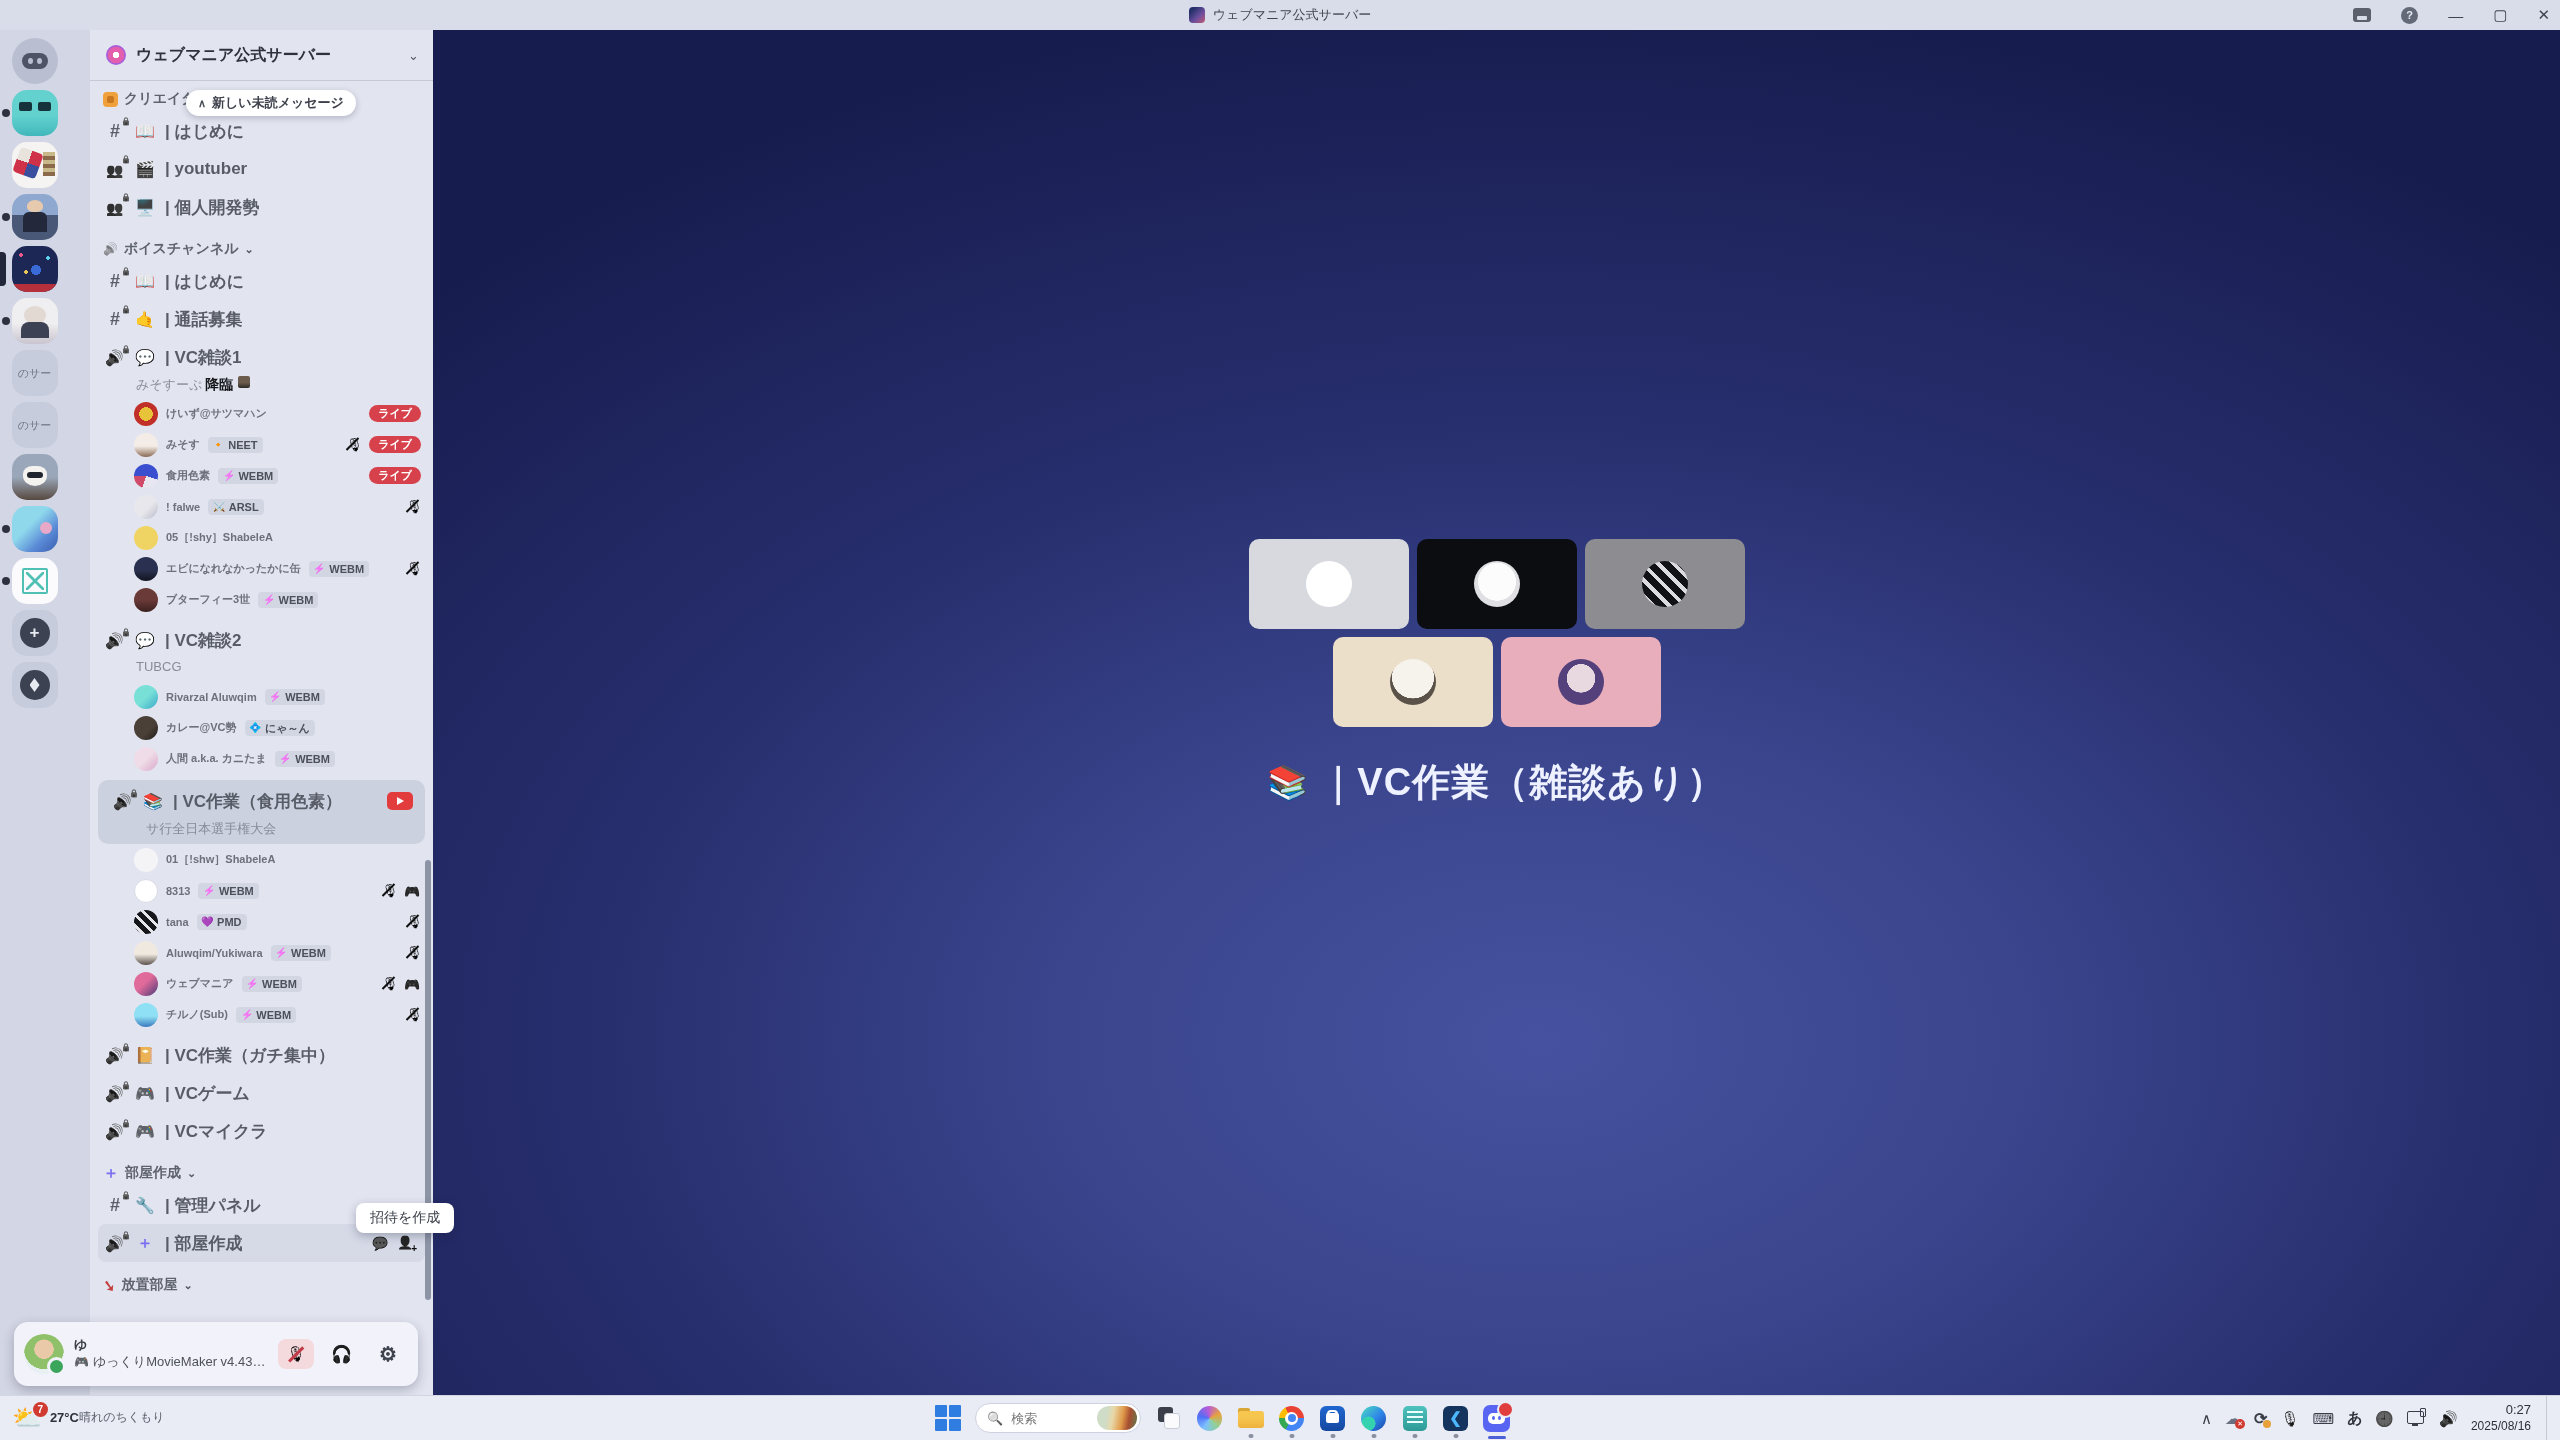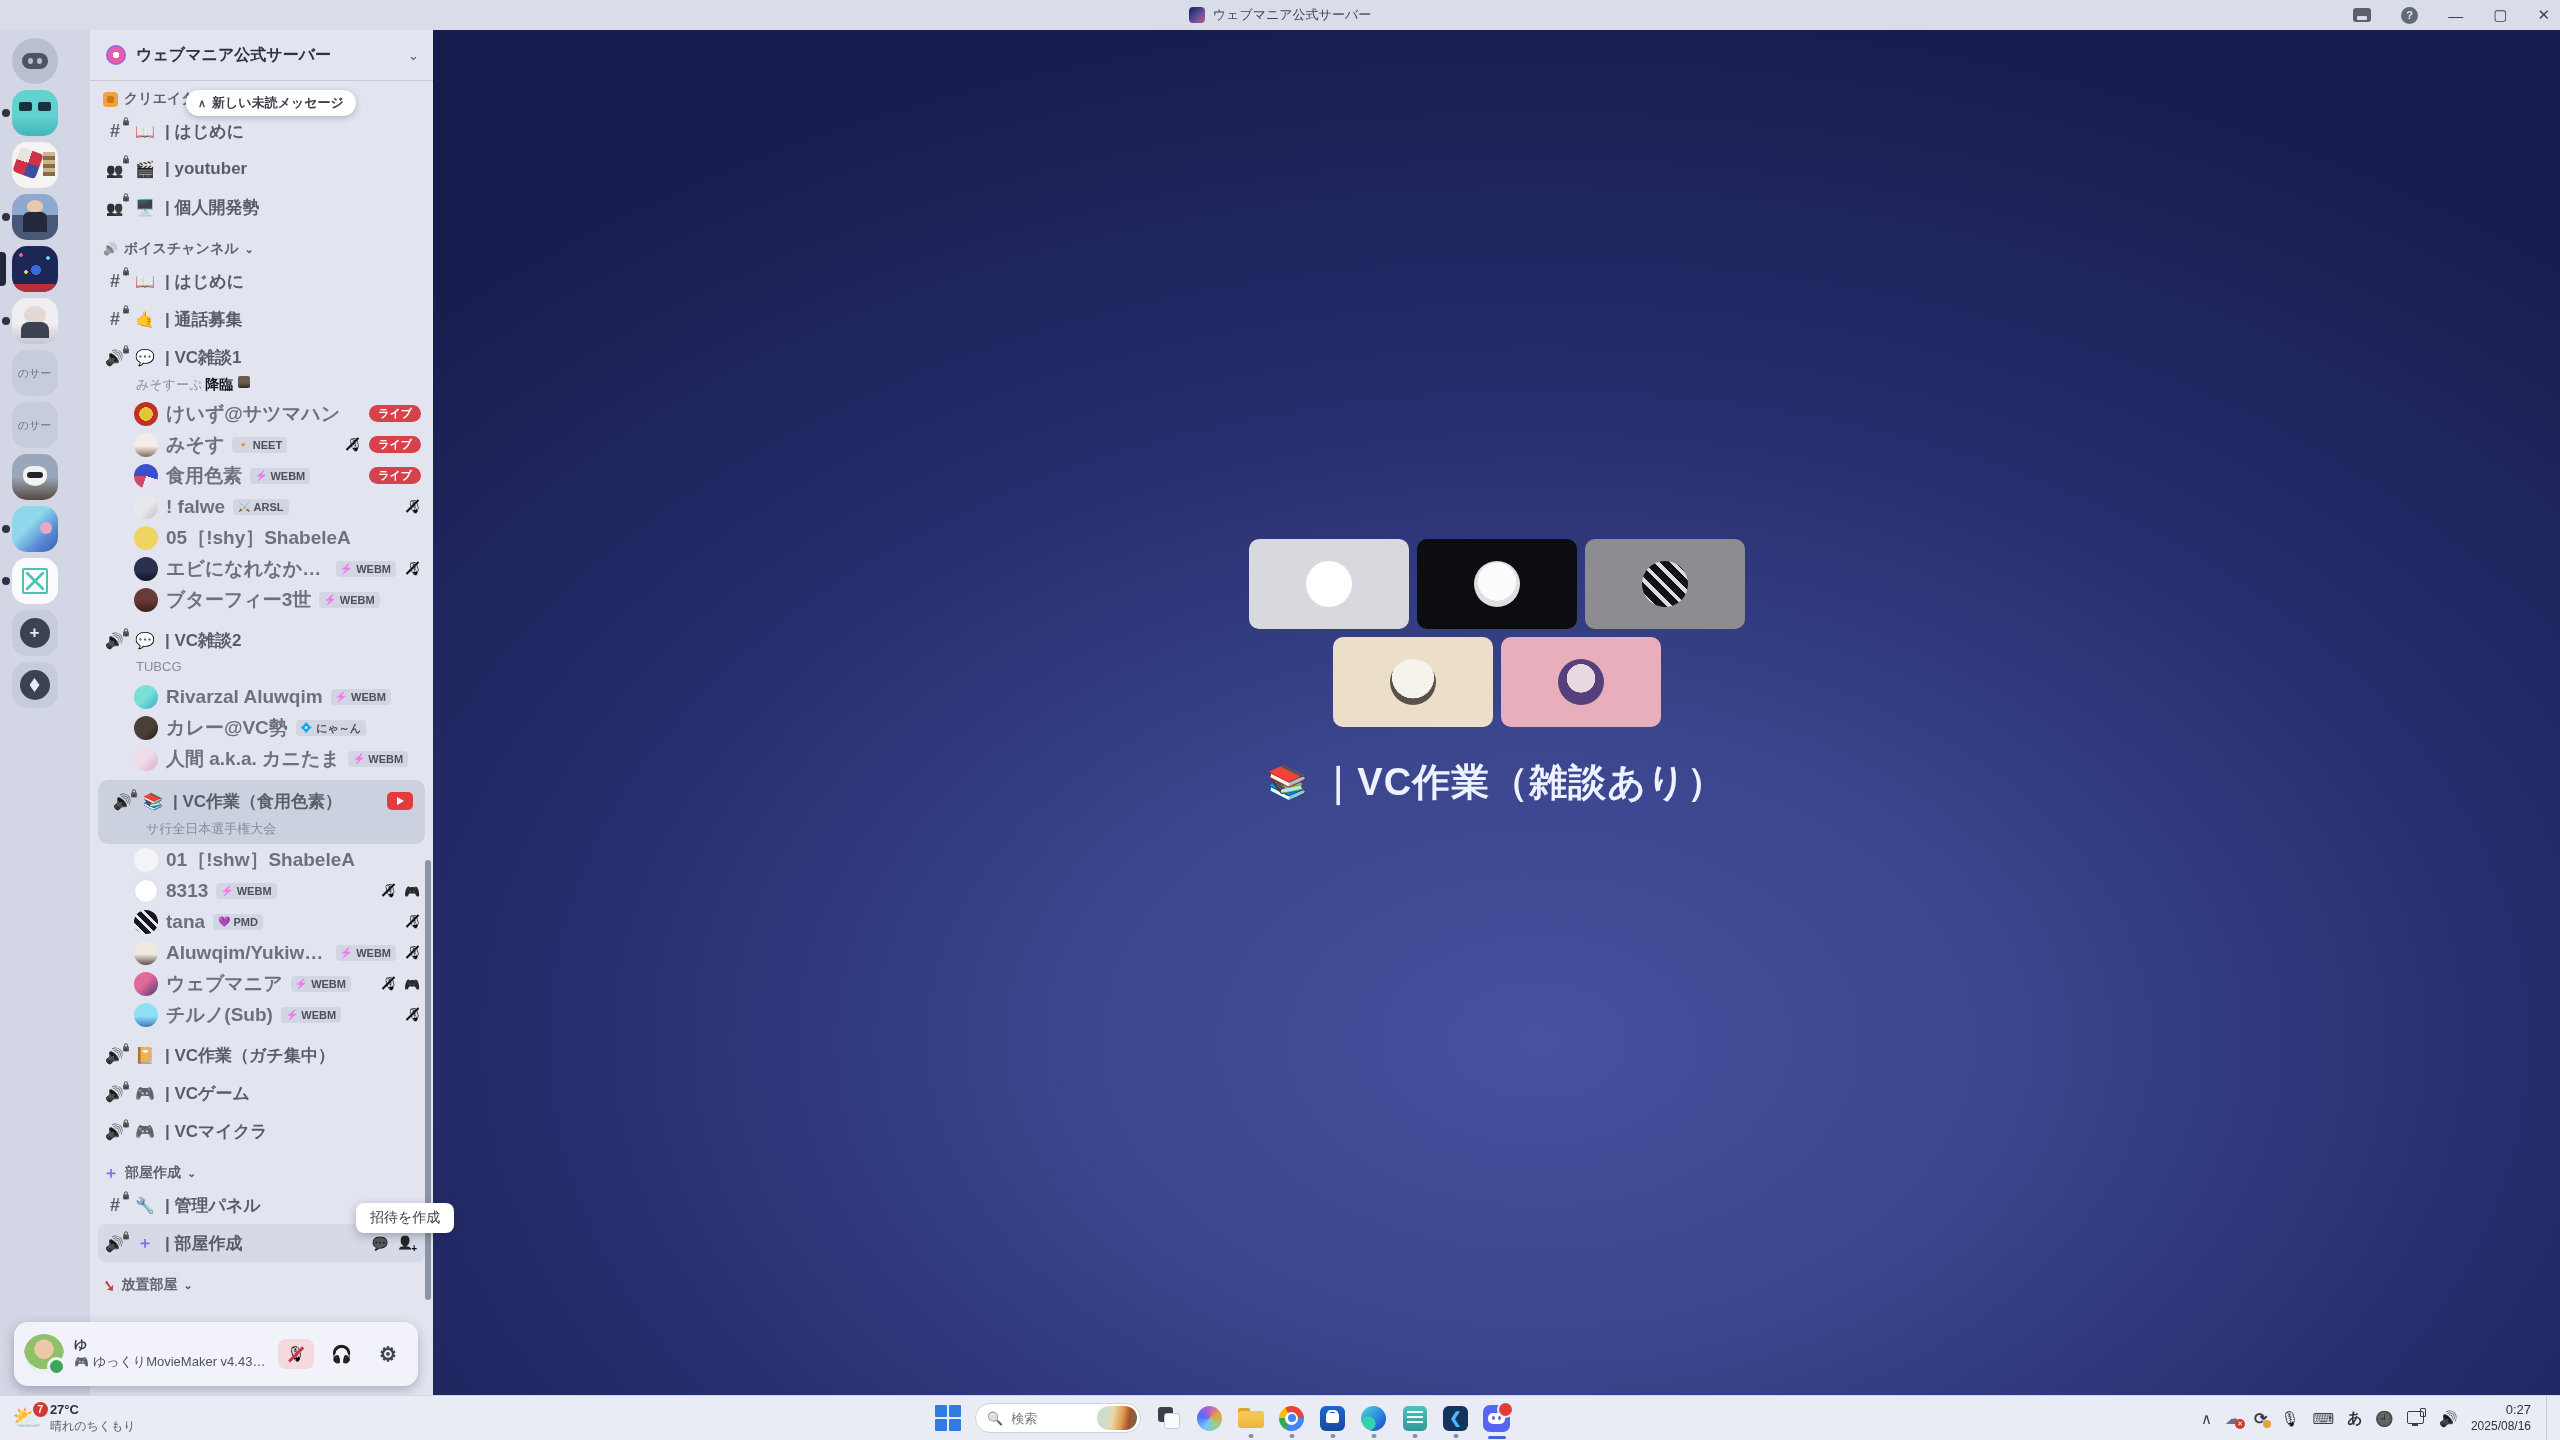--- a/index.html
+++ b/index.html
@@ -95,21 +95,21 @@
   .t.forum::before{content:"👥";font-size:14px;filter:grayscale(1) brightness(.45)}
   .t.lock::after{content:"🔒";font-size:8px;position:absolute;top:-4px;right:-6px;filter:grayscale(1) brightness(.5)}
   .ch .e{width:22px;text-align:center;font-size:16px;flex:none}
   .ch .lbl{white-space:nowrap;overflow:hidden;text-overflow:ellipsis}
   .plus-e{color:#7a6ff0;font-weight:800}
   .st{padding-left:46px;height:22px;font-size:13px;color:#878c99;display:flex;align-items:flex-start;gap:3px}
   .st .bold{font-weight:800;color:#15161a;font-size:14px}
   .st .face{width:12px;height:12px;border-radius:2px;background:linear-gradient(180deg,#6b5c4e 0 55%,#2e2a26 100%);margin-left:2px}
   .member{display:flex;align-items:center;height:31px;padding:0 12px 0 44px;gap:8px}
   .av{width:24px;height:24px;border-radius:50%;flex:none}
-  .nm{font-size:19px;font-weight:600;color:#6d717c;white-space:nowrap;overflow:hidden;text-overflow:ellipsis}
+  .nm{font-size:11px;font-weight:600;color:#6d717c;white-space:nowrap;overflow:hidden;text-overflow:ellipsis}
   .bdg{display:inline-flex;align-items:center;gap:3px;background:#d2d6e2;padding:1px 5px;border-radius:4px;
        font-size:11px;font-weight:800;color:#4c505b;line-height:14px;flex:none}
   .bico{font-size:10px;line-height:1}
   .bico.purple{filter:hue-rotate(215deg) saturate(3) brightness(.95)}
   .rgt{margin-left:auto;display:flex;align-items:center;gap:8px;flex:none}
   .live{background:#d6414b;color:#fff;border-radius:9px;padding:2px 9px;font-size:11px;font-weight:800;line-height:13px}
   .mic-off{position:relative;width:17px;height:17px;flex:none;filter:grayscale(1) brightness(.45)}
   .mic-off::before{content:"🎙";font-size:13px;position:absolute;left:2px;top:1px}
   .mic-off::after{content:"";position:absolute;left:0;top:7px;width:17px;height:2px;background:#222;transform:rotate(-45deg)}
   .pad::before{content:"🎮";font-size:13px;filter:grayscale(1) brightness(.4)}
@@ -188,21 +188,21 @@
   .join-wrap{position:absolute;top:822px;left:0;right:0;display:flex;justify-content:center}
   .join{background:#fff;color:#2e323b;border:0;border-radius:10px;padding:9px 22px;font-size:16px;font-weight:600;
         font-family:"Liberation Sans",sans-serif;box-shadow:0 2px 8px rgba(10,12,30,.35)}
 
   
   .taskbar{position:absolute;left:0;right:0;bottom:0;height:44px;background:#e9ecf5;border-top:1px solid #d2d6e2;z-index:70}
   .weather{position:absolute;left:12px;top:0;height:44px;display:flex;align-items:center;gap:8px}
   .w-ico{position:relative;font-size:24px;line-height:1}
   .w-badge{position:absolute;right:-6px;top:-4px;width:15px;height:15px;border-radius:50%;background:#d03a30;color:#fff;
        font-size:10px;font-weight:700;display:flex;align-items:center;justify-content:center}
-  .w-texts{display:flex;flex-direction:column;line-height:1.25}
+  .w-texts{display:flex;flex-direction:row;line-height:1.25}
   .w-temp{font-size:13px;color:#2d3039;font-weight:600}
   .w-desc{font-size:12px;color:#5a5f6a}
   .tb-center{position:absolute;left:50%;top:0;height:44px;transform:translateX(calc(-50% - 58px));
              display:flex;align-items:center;gap:14px}
   .start{width:26px;height:26px;display:grid;grid-template-columns:12px 12px;grid-template-rows:12px 12px;gap:2px;padding:0}
   .start span{background:#2f7de1;border-radius:1px}
   .search{width:166px;height:30px;background:#fff;border:1px solid #ccd2df;border-radius:16px;
           display:flex;align-items:center;gap:6px;padding:0 3px 0 11px;box-sizing:border-box}
   .search .mag{font-size:13px;color:#5a5f6a;filter:grayscale(1)}
   .search input{border:0;outline:0;flex:1;min-width:0;font-size:13px;color:#4e525c;background:transparent;

